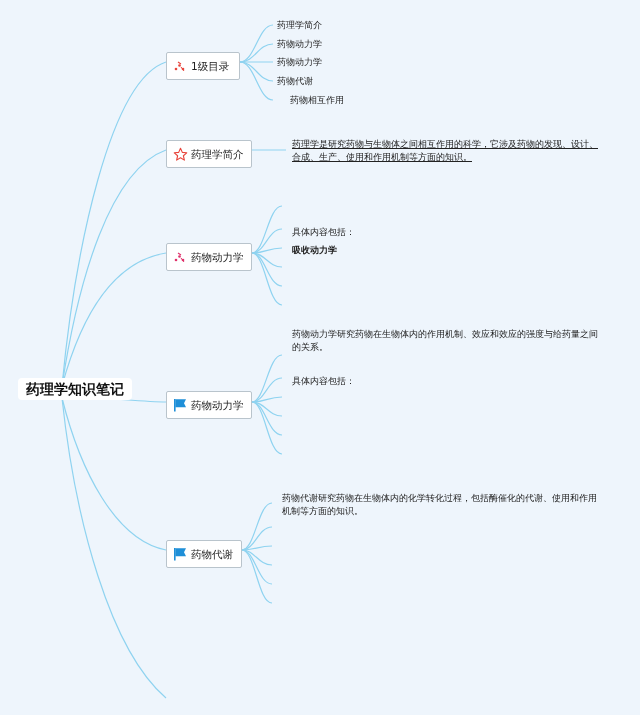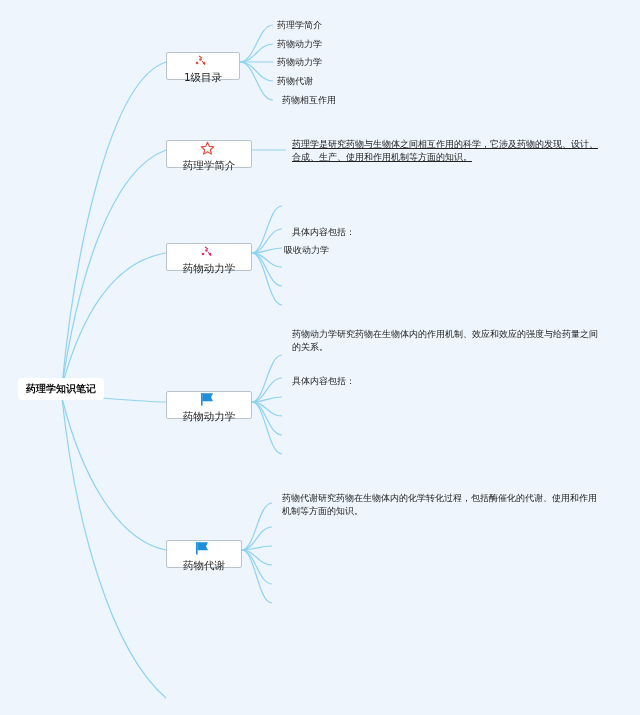--- a/index.html
+++ b/index.html
@@ -8,29 +8,29 @@
       background: #eef5fc;
       font-family: "DejaVu Sans", "Liberation Sans", sans-serif;
       position: relative;
     }
     #canvas { position: absolute; left: 0; top: 0; width: 640px; height: 715px; }
     svg.lines { position: absolute; left: 0; top: 0; width: 640px; height: 715px; pointer-events: none; }
     svg.lines path { fill: none; stroke: #8fd3f0; stroke-width: 1.2; }
     .root {
       position: absolute; left: 18px; top: 378px;
       background: #ffffff; border-radius: 4px;
-      padding: 3px 8px; font-size: 10px; font-weight: bold; color: #111;
+      padding: 3px 8px; font-size: 14px; font-weight: bold; color: #111;
       height: 16px; line-height: 16px; white-space: nowrap;
     }
     .topic {
       position: absolute; background: #ffffff;
       border: 1px solid #b9c4cc; border-radius: 2px;
       height: 28px; line-height: 20px; padding: 0 6px 0 6px;
       font-size: 10.5px; color: #222; white-space: nowrap;
-      display: flex; align-items: center; box-sizing: border-box; flex-direction: column;
+      display: flex; align-items: center; box-sizing: border-box;
     }
     .topic .ic { display: inline-block; width: 14px; height: 14px; margin-right: 4px; }
     .leaf {
       position: absolute; font-size: 9px; color: #222; white-space: nowrap;
       line-height: 12px;
     }
     .para {
       position: absolute; font-size: 9px; color: #222; line-height: 13px;
       white-space: normal;
     }
@@ -92,21 +92,21 @@
         <path d="M5 3 L8 5" stroke="#e8453c" stroke-width="1.2"></path>
         <path d="M8 8 L11 12" stroke="#e8453c" stroke-width="1"></path>
       </svg>
     </span>
     <span>1级目录</span>
   </div>
   <div class="leaf" style="left:277px; top:19px;">药理学简介</div>
   <div class="leaf" style="left:277px; top:38px;">药物动力学</div>
   <div class="leaf" style="left:277px; top:56px;">药物动力学</div>
   <div class="leaf" style="left:277px; top:75px;">药物代谢</div>
-  <div class="leaf" style="left:282px; top:94px;">药物相互作用</div>
+  <div class="leaf" style="left:290px; top:94px;">药物相互作用</div>
 
   <div class="topic" style="left:166px; top:140px; width:86px;">
     <span class="ic">
       <svg width="15" height="15" viewBox="0 0 24 24">
         <path d="M12 2 L14.9 8.6 L22 9.3 L16.6 14 L18.2 21 L12 17.3 L5.8 21 L7.4 14 L2 9.3 L9.1 8.6 Z" fill="none" stroke="#e8453c" stroke-width="1.8" stroke-linejoin="round"></path>
       </svg>
     </span>
     <span>药理学简介</span>
   </div>
   <div class="para" style="left:292px; top:138px; width:310px;text-decoration:underline;">药理学是研究药物与生物体之间相互作用的科学，它涉及药物的发现、设计、合成、生产、使用和作用机制等方面的知识。</div>
@@ -117,21 +117,21 @@
         <circle cx="3" cy="10" r="1.3" fill="#e0306a"></circle>
         <circle cx="6.5" cy="6.5" r="1.3" fill="#e0306a"></circle>
         <circle cx="10" cy="10" r="1.3" fill="#e0306a"></circle>
         <path d="M5 3 L8 5" stroke="#e0306a" stroke-width="1.2"></path>
         <path d="M8 8 L11 12" stroke="#e0306a" stroke-width="1"></path>
       </svg>
     </span>
     <span>药物动力学</span>
   </div>
   <div class="leaf" style="left:292px; top:226px;">具体内容包括：</div>
-  <div class="leaf" style="left:284px; top:244px;">吸收动力学</div>
+  <div class="leaf" style="left:292px; top:244px;font-weight:bold;">吸收动力学</div>
 
   <div class="topic" style="left:166px; top:391px; width:86px;">
     <span class="ic">
       <svg width="14" height="14" viewBox="0 0 14 14">
         <rect x="1" y="1" width="1.6" height="12.5" fill="#1e8fd8"></rect>
         <path d="M2.4 1.2 L13 1.2 L11 5.2 L13 9.2 L2.4 9.2 Z" fill="#1e8fd8"></path>
       </svg>
     </span>
     <span>药物动力学</span>
   </div>

